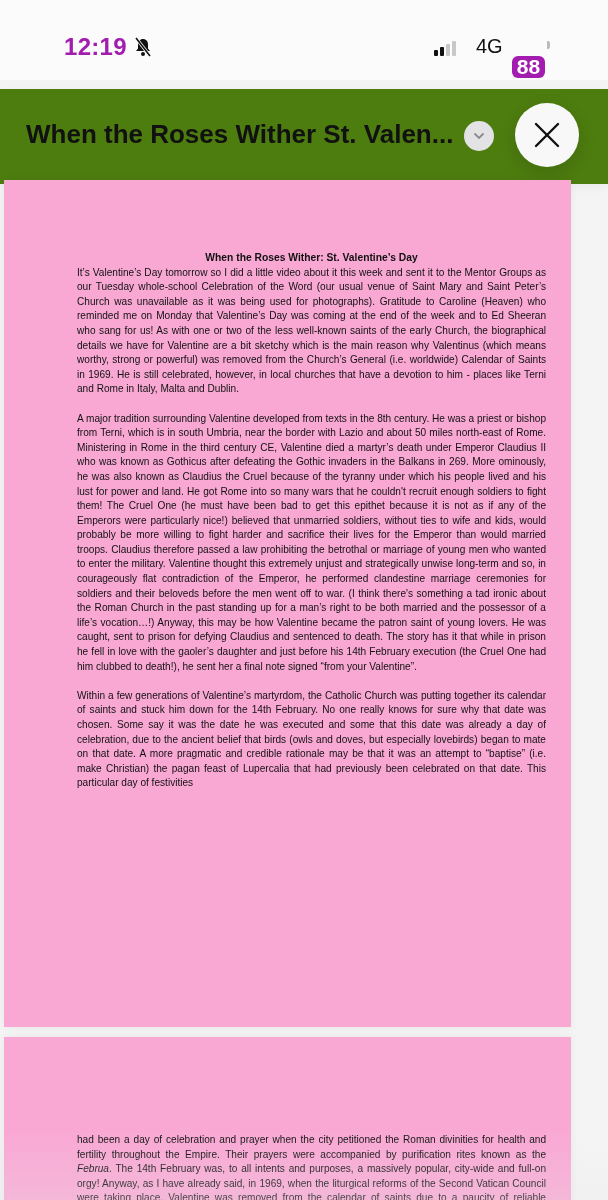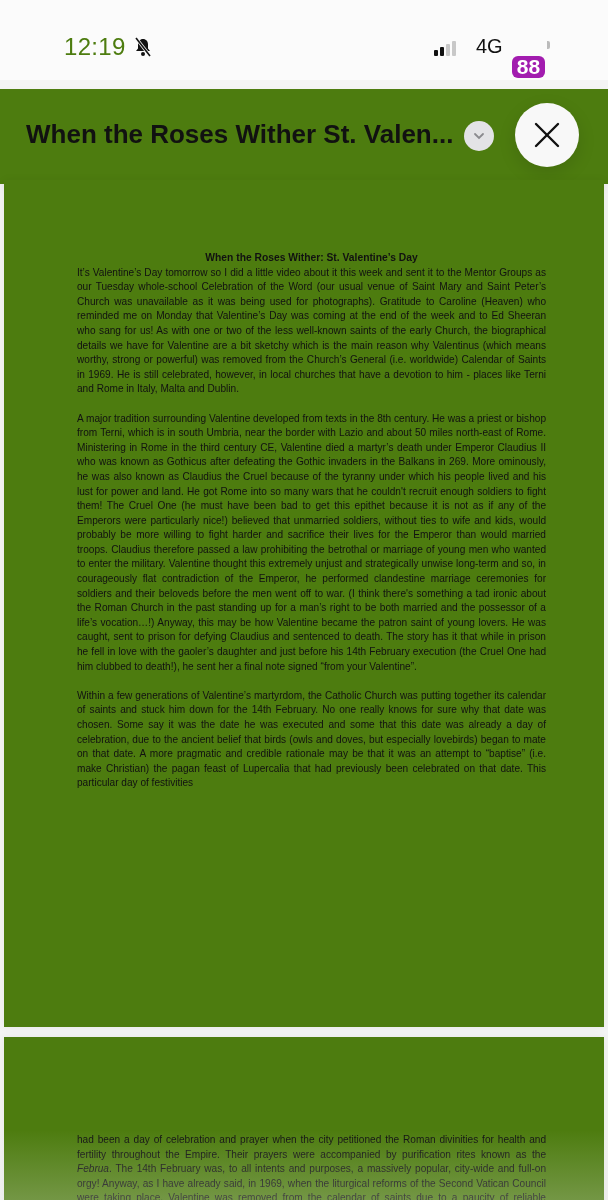--- a/index.html
+++ b/index.html
@@ -8,21 +8,21 @@
     background:#f4f4f4;
     font-family:"Liberation Sans", sans-serif;
     position:relative;
   }
   .status-bar {
     position:absolute; left:0; top:0; width:608px; height:80px;
     background:#fbfbfb;
   }
   .time {
     position:absolute; left:64px; top:33px;
-    font-size:24px; font-weight:400; color:#4d7c0f; letter-spacing:0.3px;
+    font-size:24px; font-weight:700; color:#a21caf; letter-spacing:0.3px;
   }
   .bell { position:absolute; left:133px; top:36px; width:20px; height:22px; }
   .signal { position:absolute; left:434px; top:38px; }
   .signal span { display:inline-block; width:4px; margin-right:2px; border-radius:1px; vertical-align:bottom; }
   .net { position:absolute; left:476px; top:35px; font-size:20px; color:#111; }
   .battery {
     position:absolute; left:512px; top:34px; width:33px; height:22px;
     background:#a21caf; border-radius:6px; color:#fff;
     font-size:21px; font-weight:700; text-align:center; line-height:22px;margin-top:22px;
   }
@@ -45,22 +45,23 @@
     display:flex; align-items:center; justify-content:center;
   }
   .close {
     position:absolute; left:515px; top:14px; width:64px; height:64px;
     border-radius:50%; background:#f8f8f8;
     box-shadow:0 6px 18px rgba(0,0,0,0.12);
     display:flex; align-items:center; justify-content:center;
   }
 
   .page {
-    position:absolute; left:4px; width:600px; background:#4d7c0f;
+    position:absolute; left:4px; width:520px; background:#f9a8d4;
     box-shadow:0 0 8px rgba(0,0,0,0.06);
+    padding-left:47px;
   }
   .page1 { top:180px; height:847px; }
   .page2 { top:1037px; height:200px; }
 
   .content {
     position:absolute; left:73px; width:469px;
     font-size:10.1px; line-height:14.6px; color:#111;
     text-align:justify;
   }
   .page1 .content { top:71px; }

